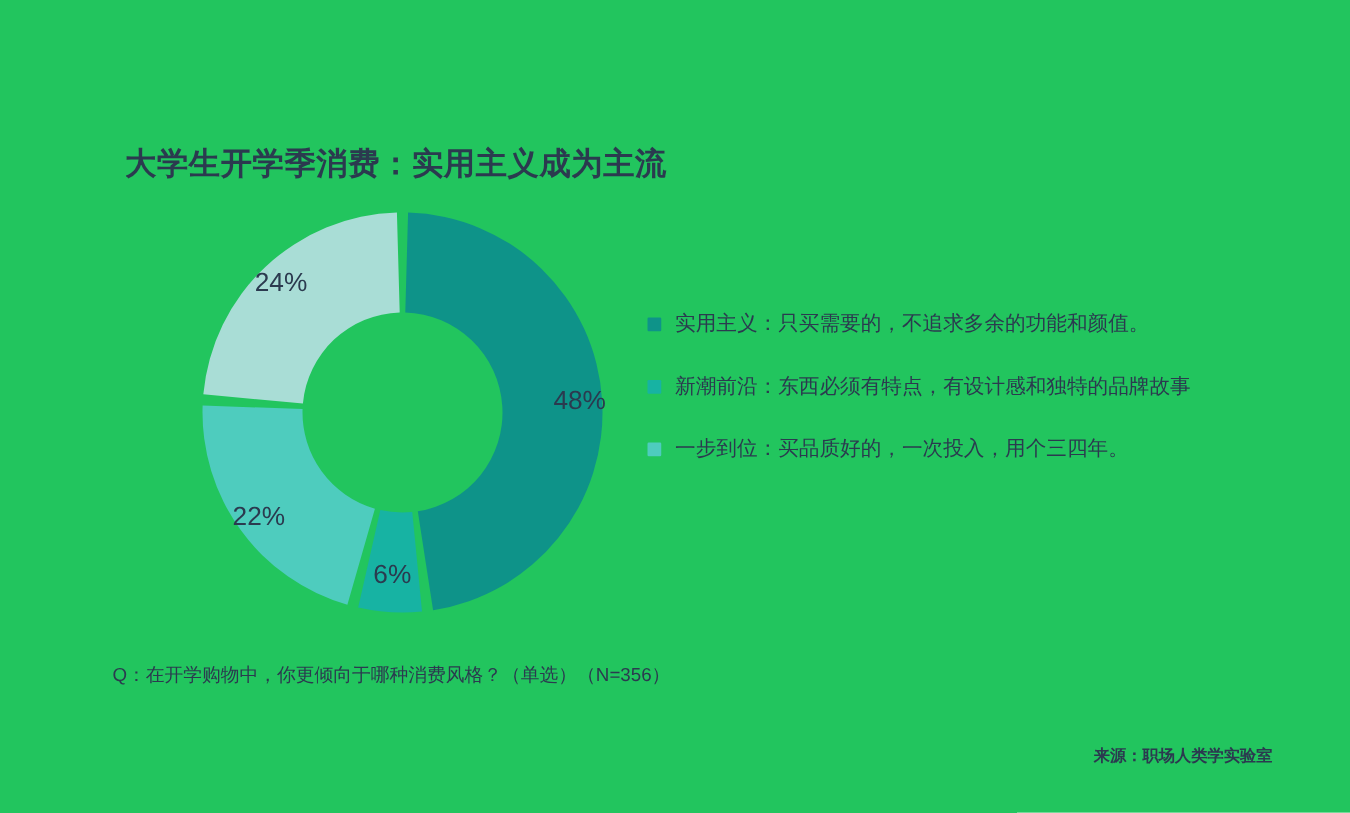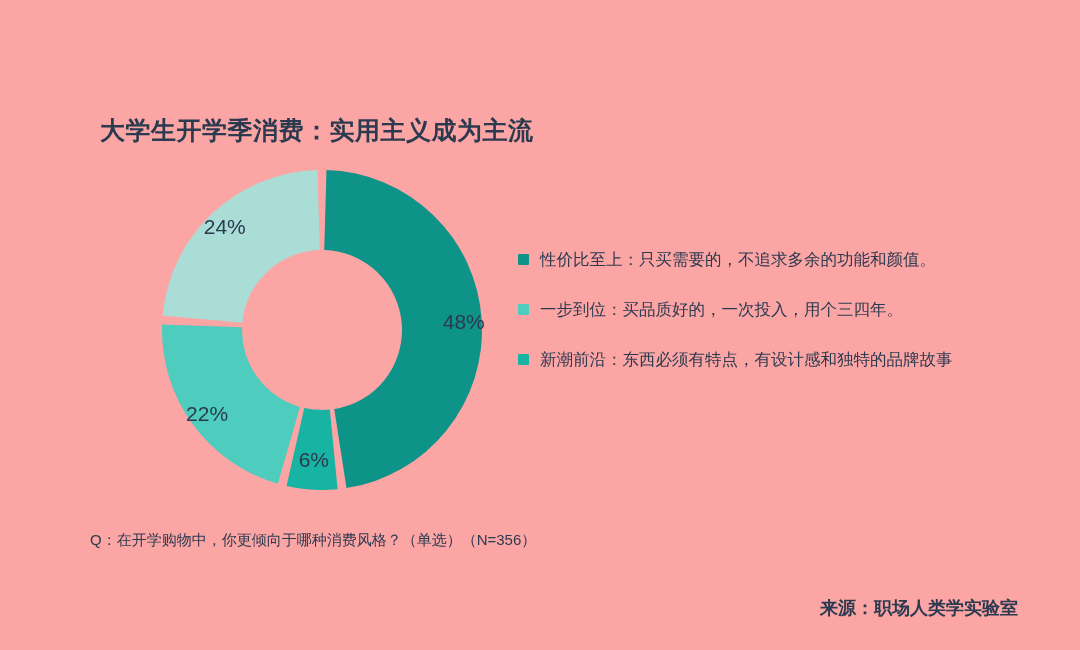--- a/index.html
+++ b/index.html
@@ -13,21 +13,21 @@
     position: relative;
     overflow: hidden;
     font-family: "Liberation Sans", "DejaVu Sans", sans-serif;
     color: #2b3a4f;
     -webkit-font-smoothing: antialiased;
   }
 
   .slide {
     position: absolute;
     inset: 0;
-    background: #fca5a5;
+    background: #22c55e;
   }
 
   
   .chart-title {
     position: absolute;
     left: 100px;
     top: 114px;
     font-size: 25px;
     font-weight: bold;
     letter-spacing: 0.5px;
@@ -89,21 +89,21 @@
     left: 90px;
     top: 531px;
     font-size: 15px;
     color: #2b3a4f;
     white-space: nowrap;
   }
   .source-note {
     position: absolute;
     right: 62px;
     top: 596px;
-    font-size: 18px;
+    font-size: 13px;
     font-weight: bold;
     color: #2b3a4f;
     white-space: nowrap;
   }
 </style>
 </head>
 <body>
 
 <div class="slide">
 
@@ -122,29 +122,29 @@
           <text x="161.83723246118933" y="299.74347469567533" class="slice-label" text-anchor="middle" dominant-baseline="central">6%</text>
           <text x="55.11958679875754" y="253.4655058255313" class="slice-label" text-anchor="middle" dominant-baseline="central">22%</text>
           <text x="72.79431095812612" y="66.48645490615964" class="slice-label" text-anchor="middle" dominant-baseline="central">24%</text>
         </g>
     </svg>
   </div>
 
   <div class="legend">
     <div class="legend-row">
       <span class="legend-swatch" style="background-color: rgb(14, 147, 137);"></span>
-      <span class="legend-label">性价比至上：只买需要的，不追求多余的功能和颜值。</span>
+      <span class="legend-label">实用主义：只买需要的，不追求多余的功能和颜值。</span>
+    </div>
+    <div class="legend-row">
+      <span class="legend-swatch" style="background-color: rgb(23, 179, 163);"></span>
+      <span class="legend-label">新潮前沿：东西必须有特点，有设计感和独特的品牌故事</span>
     </div>
     <div class="legend-row">
       <span class="legend-swatch" style="background-color: rgb(78, 204, 190);"></span>
       <span class="legend-label">一步到位：买品质好的，一次投入，用个三四年。</span>
-    </div>
-    <div class="legend-row">
-      <span class="legend-swatch" style="background-color: rgb(23, 179, 163);"></span>
-      <span class="legend-label">新潮前沿：东西必须有特点，有设计感和独特的品牌故事</span>
     </div>
   </div>
 
   <div class="question-note">Q：在开学购物中，你更倾向于哪种消费风格？（单选）（N=356）</div>
 
   <div class="source-note">来源：职场人类学实验室</div>
 
 </div>
 
 </body></html>

